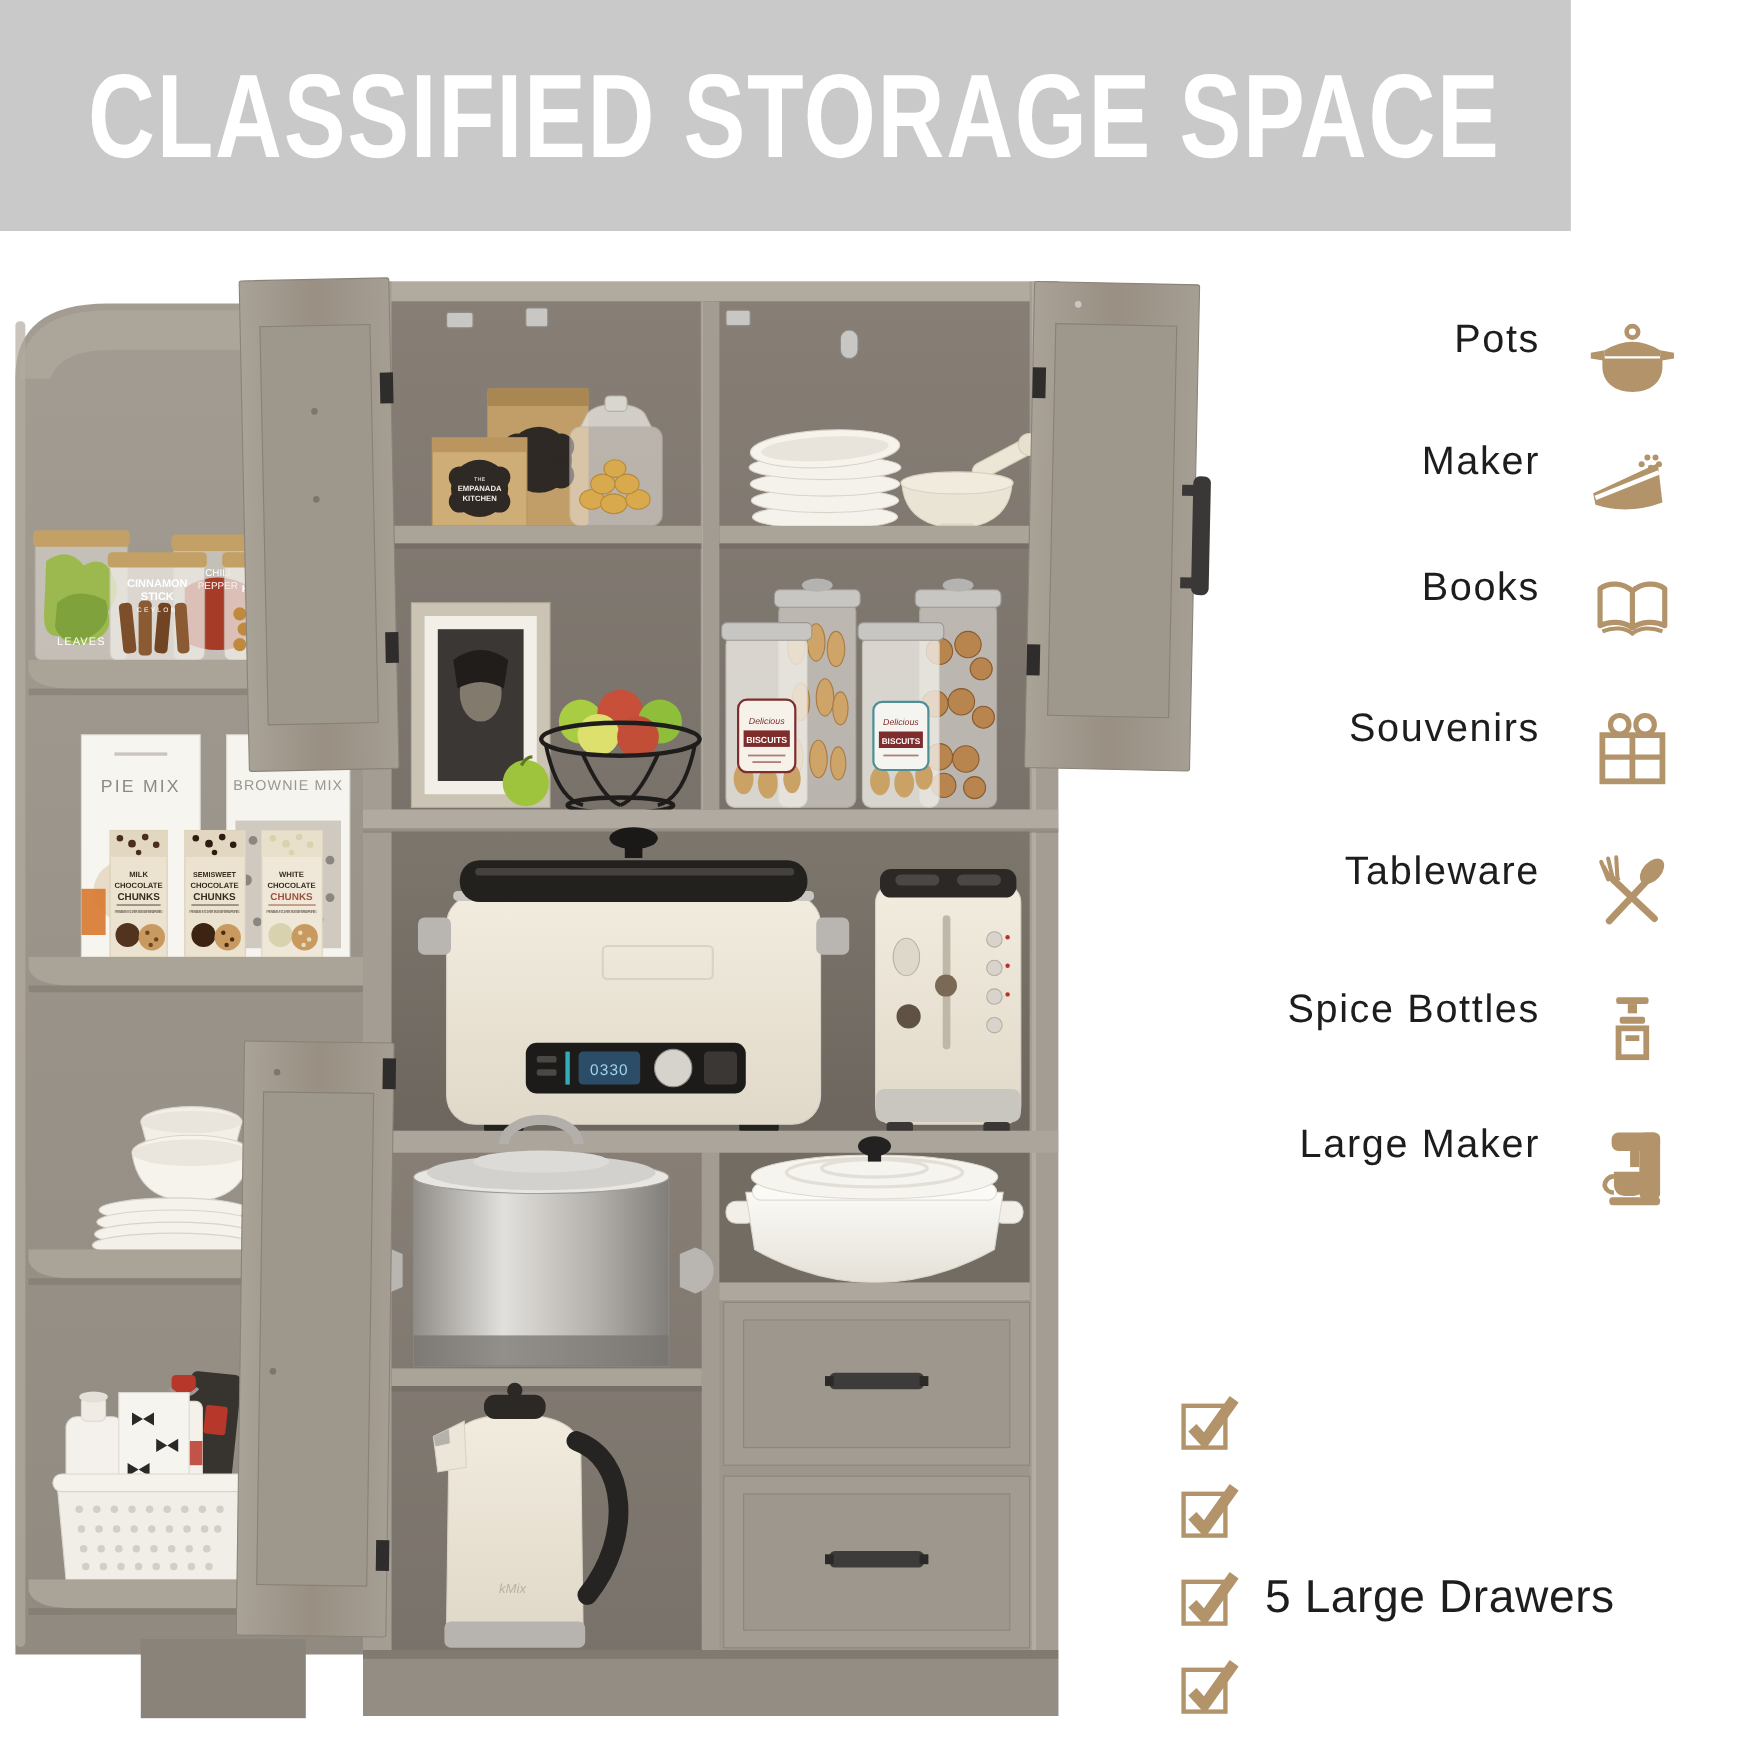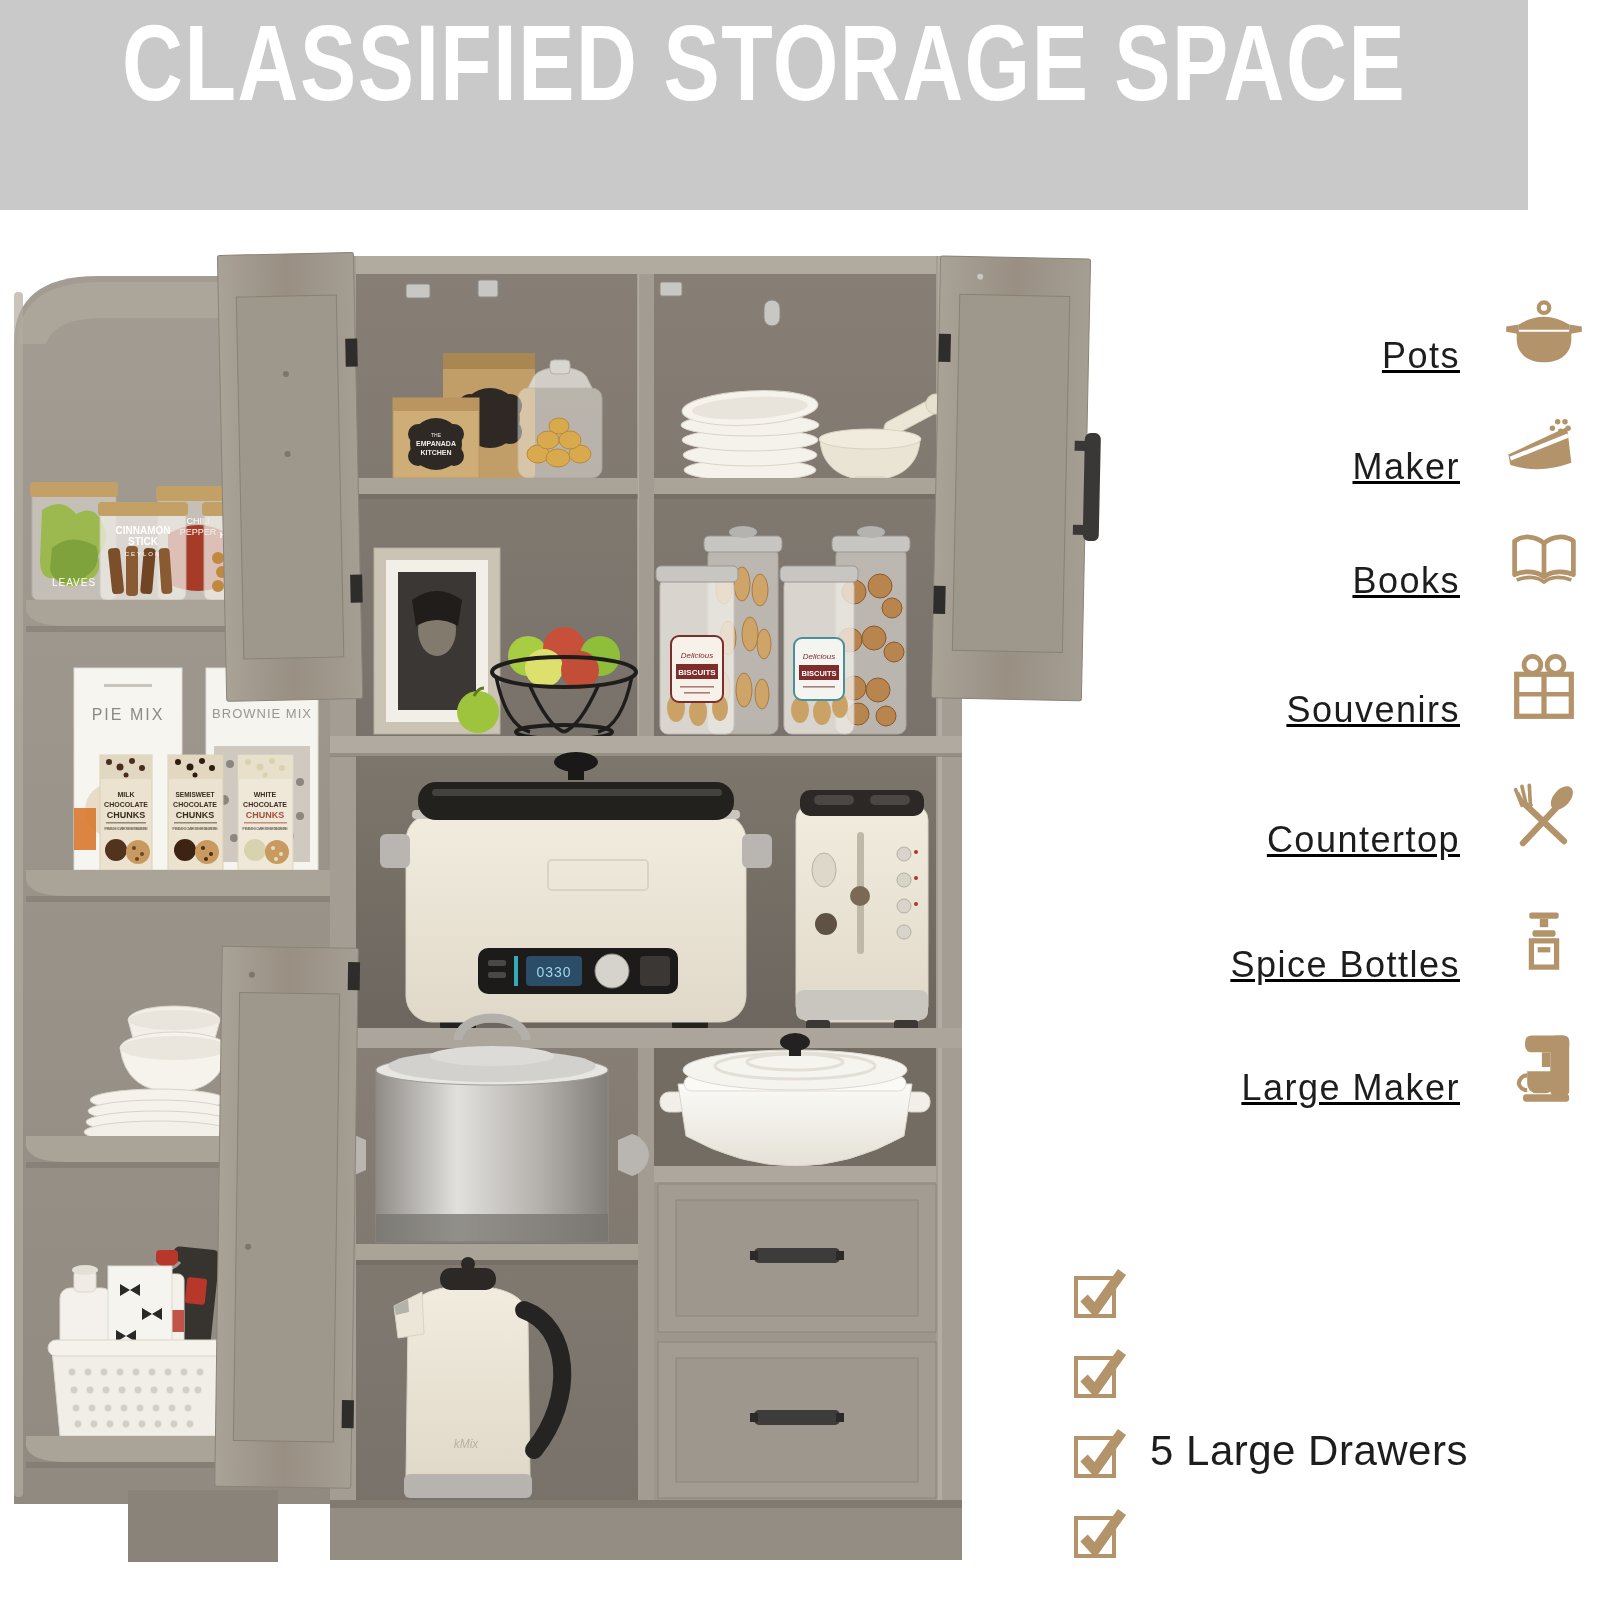--- a/index.html
+++ b/index.html
@@ -2,35 +2,35 @@
 <html><head>
 <meta charset="utf-8">
 <style>
   html,body{margin:0;padding:0;}
   body{
     width:1600px;height:1600px;position:relative;background:#ffffff;
     font-family:"Liberation Sans", sans-serif;overflow:hidden;
   }
   
   .banner{
-    position:absolute;left:0;top:0;width:1528px;height:210px;
-    background:#c9c9c9;display:flex;justify-content:center;
+    position:absolute;left:0;top:0;width:1412px;height:210px;
+    background:#c9c9c9;display:flex;align-items:center;justify-content:center;padding-left:16px;
   }
   .banner h1{
     margin:0;color:#ffffff;font-size:108px;font-weight:700;letter-spacing:2px;
     transform:scaleX(.78);transform-origin:50% 50%;white-space:nowrap;
   }
   
   .scene{position:absolute;left:8px;top:248px;width:1136px;height:1322px;}
   .scene svg{display:block;}
   .scene text{font-family:"Liberation Sans", sans-serif;}
   
   .cat-row{
-    position:absolute;left:1156px;width:430px;height:90px;
-    display:flex;align-items:flex-end;justify-content:flex-end;text-decoration:underline;
+    position:absolute;left:1096px;width:430px;height:90px;
+    display:flex;align-items:flex-start;justify-content:flex-end;
   }
   .cat-label{
     font-size:36px;color:#1d1d1d;letter-spacing:1.5px;text-align:right;white-space:nowrap;
   }
   .cat-icon{width:84px;height:84px;margin-left:42px;flex:0 0 84px;display:flex;align-items:center;justify-content:center;}
   .cat-icon svg{width:84px;height:84px;}
   
   .feat-row{
     position:absolute;left:1072px;height:70px;display:flex;align-items:center;
   }
@@ -680,21 +680,21 @@
       <circle cx="29" cy="17" r="8" stroke-width="4.5"></circle>
       <circle cx="51" cy="17" r="8" stroke-width="4.5"></circle>
       <rect x="14" y="26" width="52" height="40" stroke-width="5"></rect>
       <path d="M40,26 V66" stroke-width="5"></path>
       <path d="M14,45 H66" stroke-width="4.5"></path>
     </g>
       </svg>
   </span>
 </div>
 <div class="cat-row" style="top:771px">
-  <span class="cat-label">Countertop</span>
+  <span class="cat-label">Tableware</span>
   <span class="cat-icon">
     <svg viewBox="0 0 80 80">
         <g stroke="#b3946a" fill="#b3946a">
       <ellipse cx="57" cy="20" rx="8" ry="13" transform="rotate(42 57 20)" stroke="none"></ellipse>
       <path d="M51,30 L20,63" stroke-width="6" stroke-linecap="round" fill="none"></path>
       <path d="M13,12 L19,27 M19,9 L23,26 M26,8 L27,26" stroke-width="3.5" stroke-linecap="round" fill="none"></path>
       <path d="M15,15 q6,12 10,13 l4,-2" stroke-width="3" fill="none"></path>
       <path d="M23,27 L59,61" stroke-width="6" stroke-linecap="round" fill="none"></path>
     </g>
       </svg>

